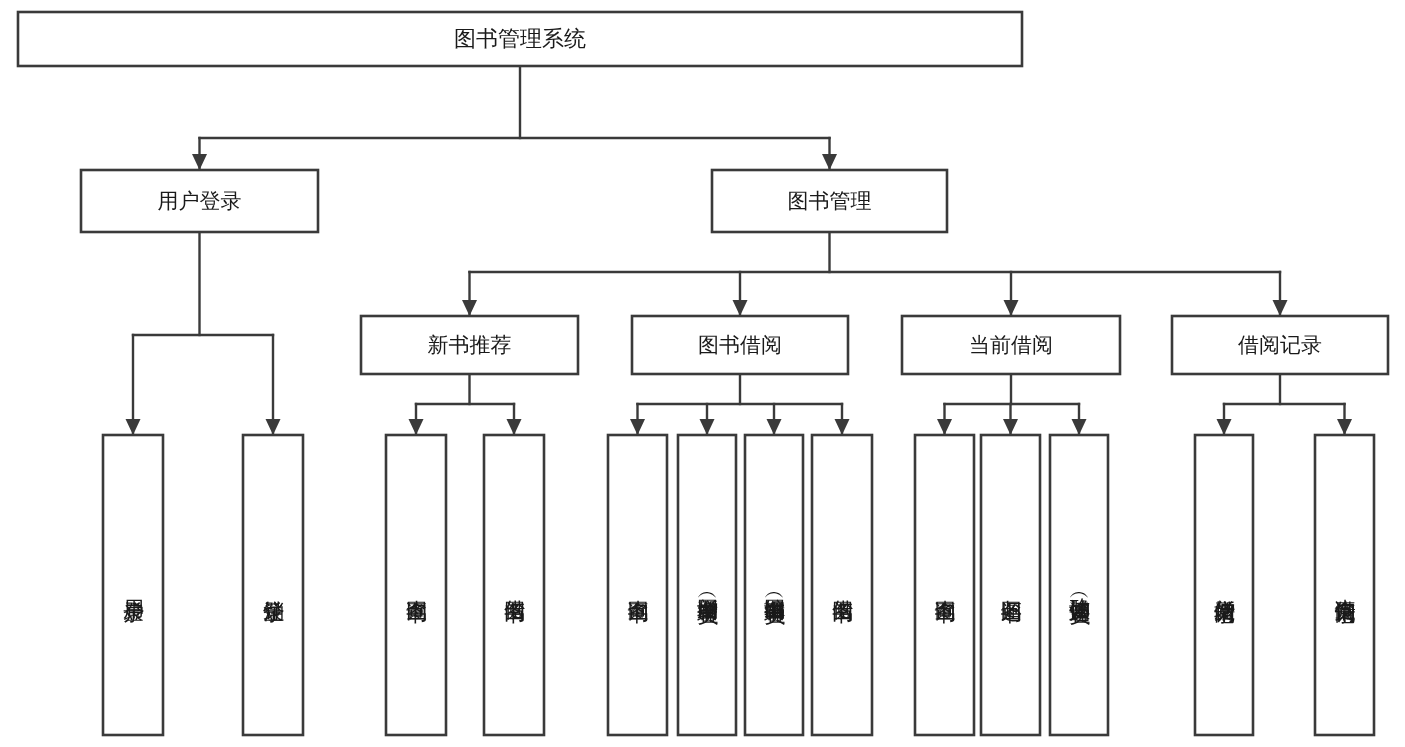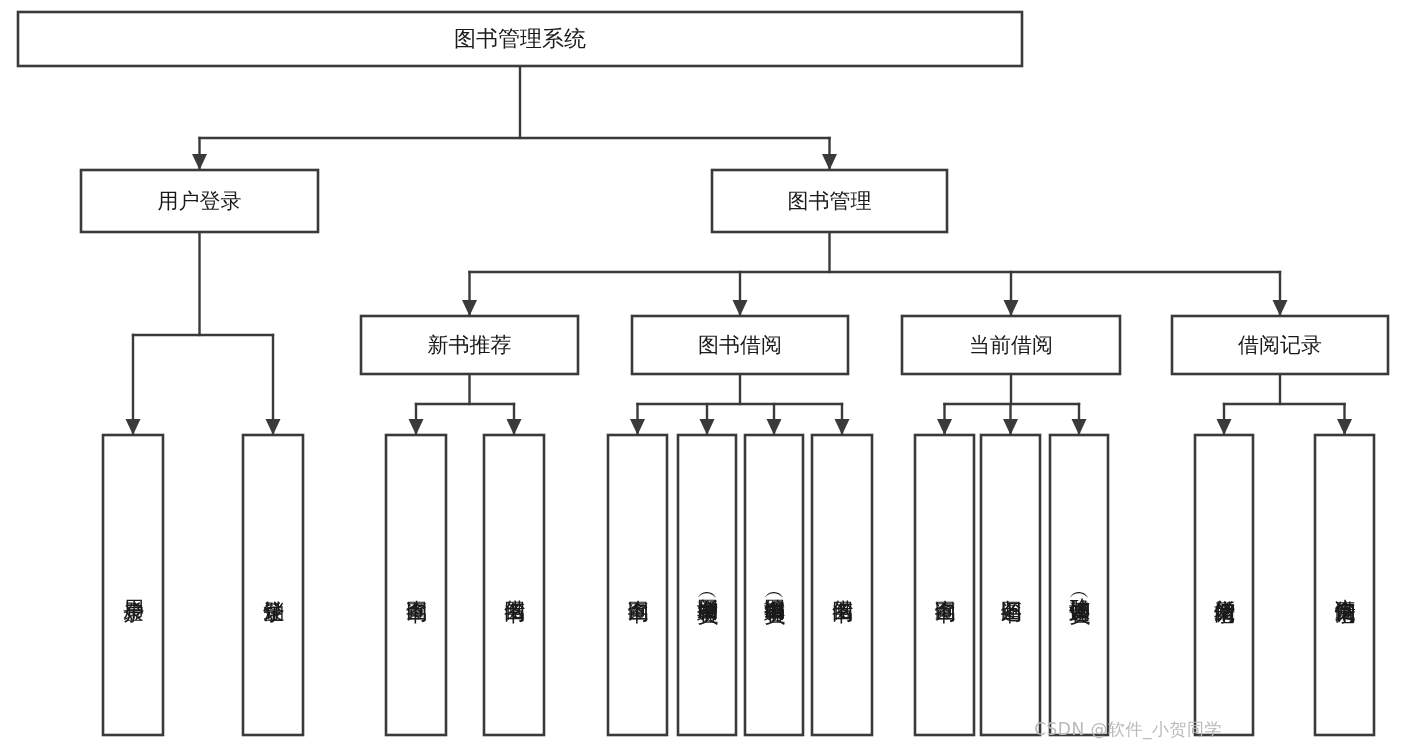--- a/index.html
+++ b/index.html
@@ -182,15 +182,14 @@
       <div class="vlabel" style="left: 678px; top: 435px; width: 58px; height: 300px; display: flex; align-items: center; justify-content: center;">新增图书（管理员）</div>
       <div class="vlabel" style="left: 745px; top: 435px; width: 58px; height: 300px; display: flex; align-items: center; justify-content: center;">编辑图书（管理员）</div>
       <div class="vlabel" style="left: 812px; top: 435px; width: 60px; height: 300px; display: flex; align-items: center; justify-content: center;">借阅图书</div>
       <div class="vlabel" style="left: 915px; top: 435px; width: 59px; height: 300px; display: flex; align-items: center; justify-content: center;">查询图书</div>
       <div class="vlabel" style="left: 981px; top: 435px; width: 59px; height: 300px; display: flex; align-items: center; justify-content: center;">归还图书</div>
       <div class="vlabel" style="left: 1050px; top: 435px; width: 58px; height: 300px; display: flex; align-items: center; justify-content: center;">确认归还（管理员）</div>
       <div class="vlabel" style="left: 1195px; top: 435px; width: 58px; height: 300px; display: flex; align-items: center; justify-content: center;">新增借阅记录</div>
       <div class="vlabel" style="left: 1315px; top: 435px; width: 59px; height: 300px; display: flex; align-items: center; justify-content: center;">查询借阅记录</div>
     </div>
 
-  <div class="watermark">CSDN @软件_小贺同学</div>
 
 </div>
 
 </body></html>

